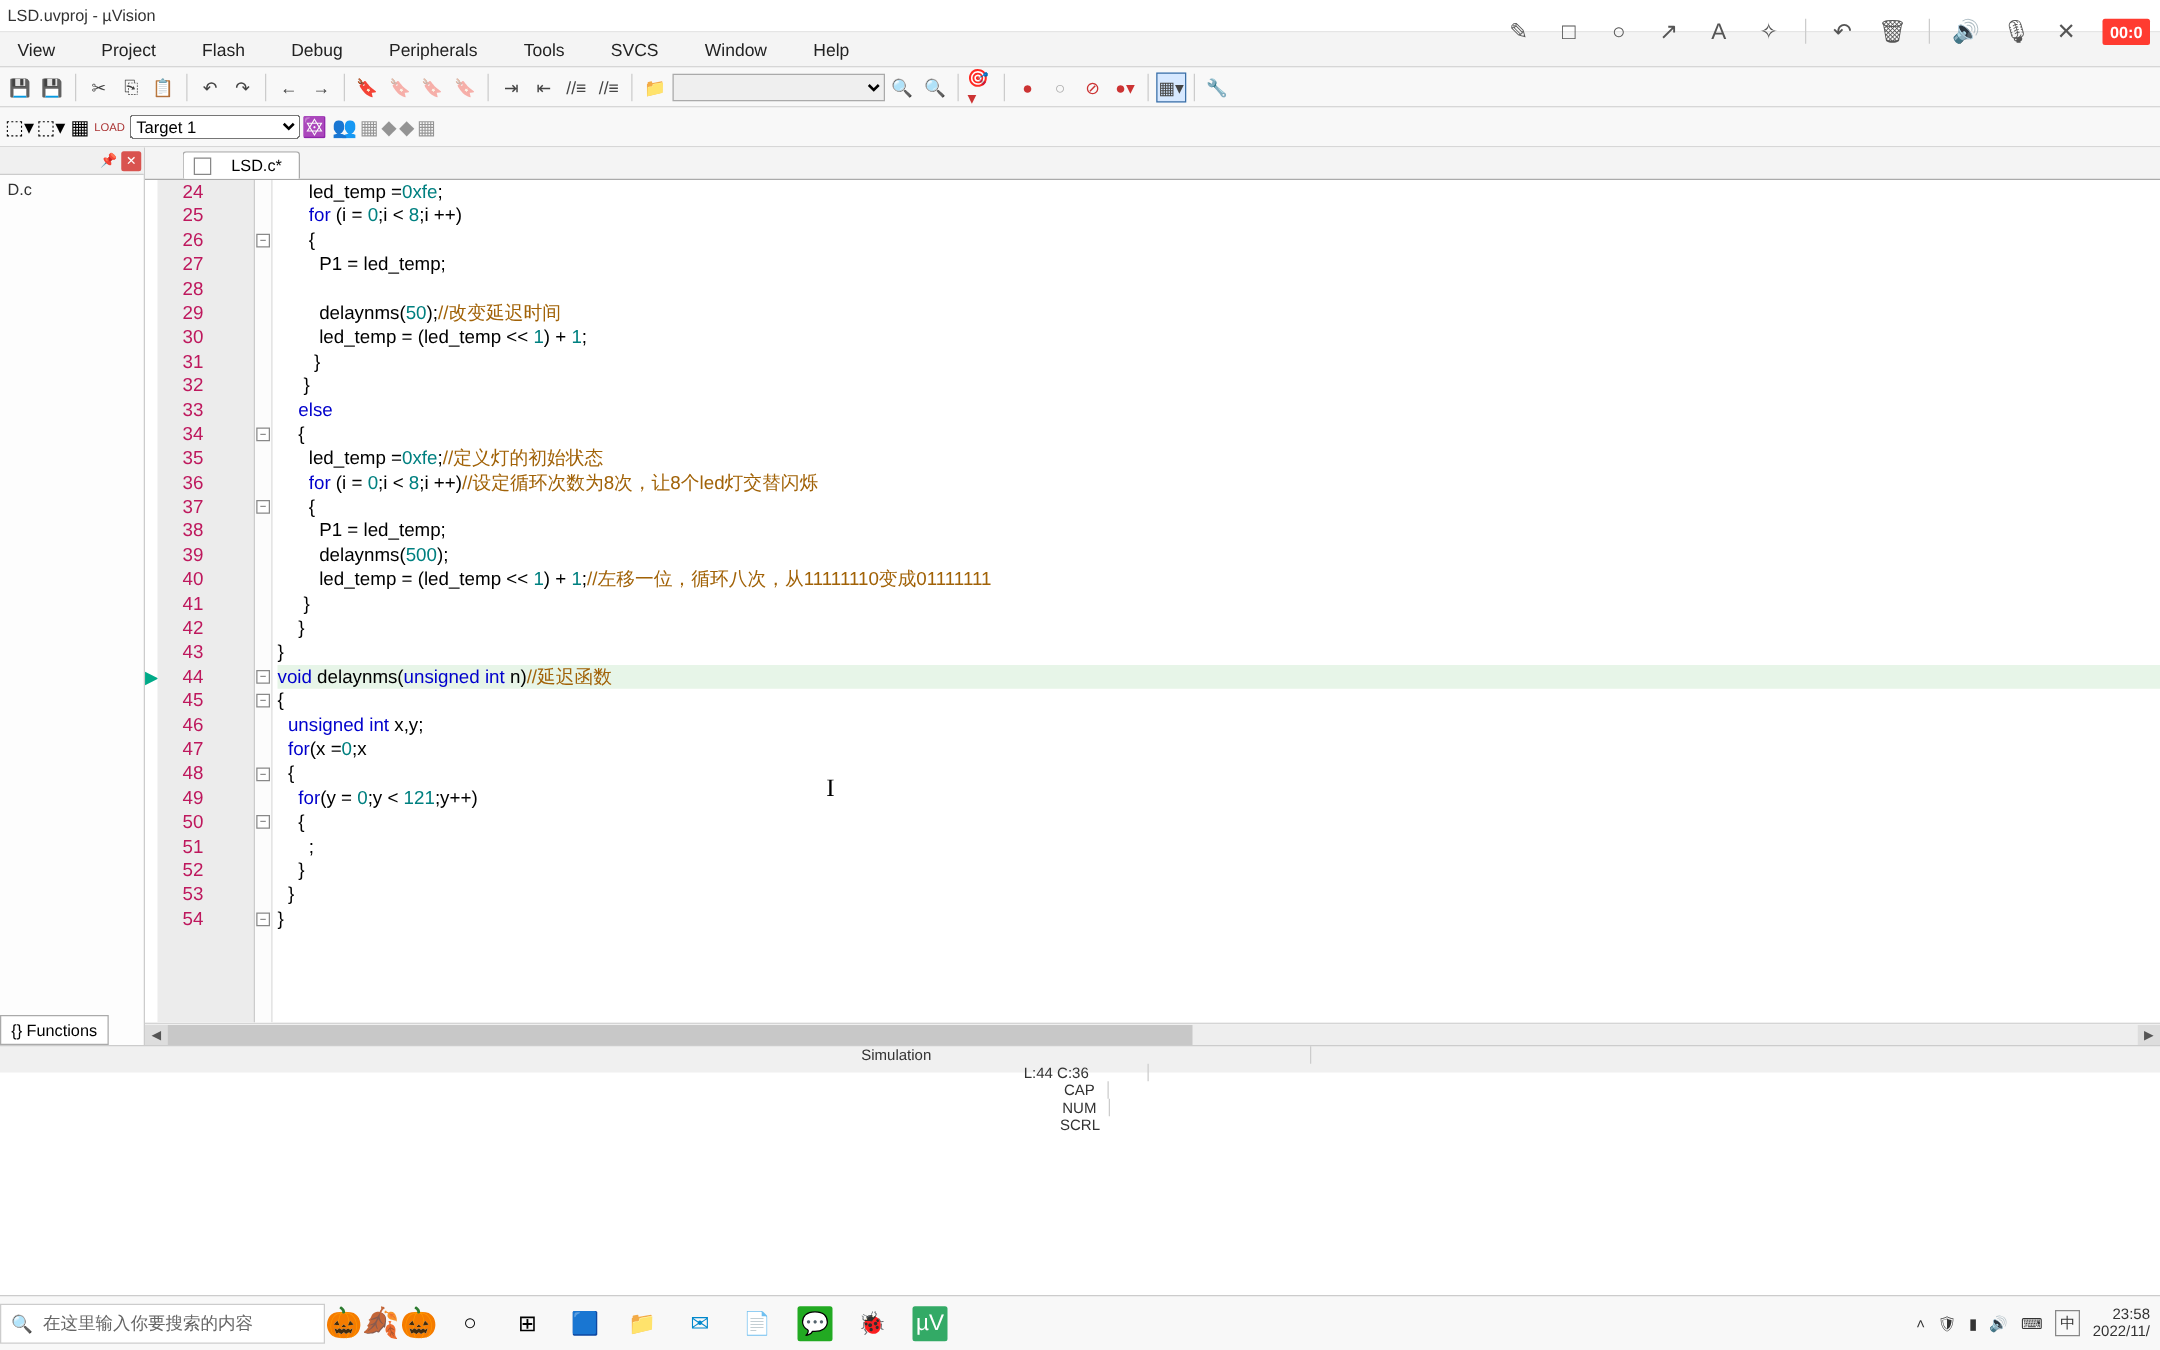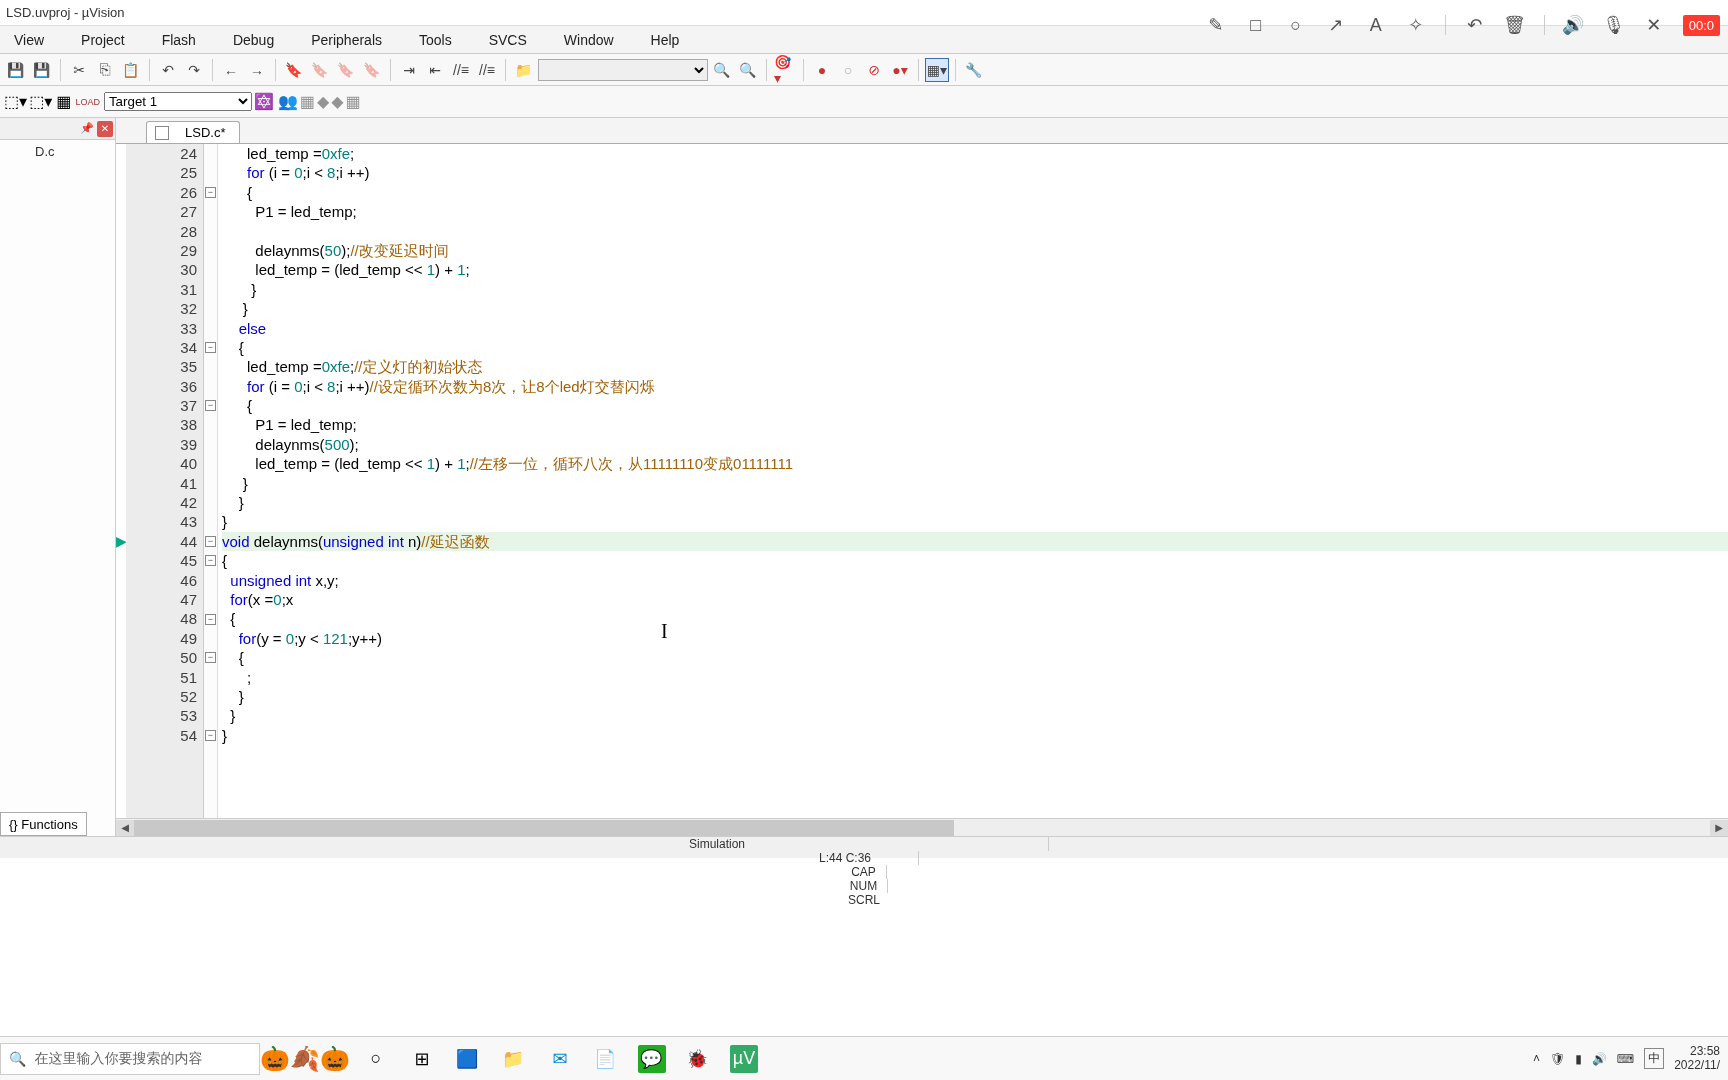--- a/index.html
+++ b/index.html
@@ -3,49 +3,49 @@
 <meta charset="utf-8">
 <style>
 * { margin: 0; padding: 0; box-sizing: border-box; font-family: "Segoe UI", Tahoma, sans-serif; }
 body { width: 1728px; height: 1080px; background: #fff; overflow: hidden; position: relative; }
 
 .title-bar { height: 26px; background: #fff; display: flex; align-items: center; padding: 0 6px; font-size: 13px; color: #333; border-bottom: 1px solid #ddd; }
 .title-bar .title { flex: 0 0 auto; }
 
 .overlay-tools { position: absolute; right: 0; top: 12px; display: flex; gap: 18px; align-items: center; height: 26px; padding: 0 8px; }
 .overlay-tools .tool { width: 22px; height: 22px; display: flex; align-items: center; justify-content: center; color: #555; font-size: 18px; }
-.overlay-tools .rec { background: #ff3b30; color: #fff; padding: 3px 6px; font-size: 13px; font-weight: normal; border-radius: 2px; }
+.overlay-tools .rec { background: #ff3b30; color: #fff; padding: 3px 6px; font-size: 13px; font-weight: bold; border-radius: 2px; }
 
 .menu-bar { height: 28px; background: #f4f4f4; display: flex; align-items: center; padding: 0 6px; gap: 21px; font-size: 14px; color: #222; border-bottom: 1px solid #ccc; }
 .menu-bar .menu-item { padding: 2px 8px; cursor: pointer; }
 
 .toolbar { height: 32px; background: #f8f8f8; border-bottom: 1px solid #ccc; display: flex; align-items: center; padding: 0 4px; gap: 2px; }
 .toolbar .tb-btn { width: 24px; height: 24px; display: flex; align-items: center; justify-content: center; font-size: 14px; color: #444; border: 1px solid transparent; }
 .toolbar .sep { width: 1px; height: 22px; background: #ccc; margin: 0 4px; }
 .toolbar select { height: 22px; border: 1px solid #aaa; font-size: 12px; }
 .toolbar .active-box { border: 1px solid #3a6ea5; background: #d6e8ff; }
 
 .toolbar2 { height: 32px; background: #f8f8f8; border-bottom: 1px solid #ccc; display: flex; align-items: center; padding: 0 4px; gap: 2px; }
 
 .main-area { display: flex; height: 718px; }
 
 .side-panel { width: 116px; background: #fdfdfd; border-right: 1px solid #ccc; display: flex; flex-direction: column; position: relative; }
 .side-panel .panel-head { height: 22px; background: #f0f0f0; border-bottom: 1px solid #ccc; display: flex; justify-content: flex-end; align-items: center; padding: 0 2px; gap: 2px; }
 .side-panel .panel-head .pin { width: 16px; height: 16px; display: flex; align-items: center; justify-content: center; font-size: 11px; color: #555; }
 .side-panel .panel-head .close { width: 16px; height: 16px; background: #d9534f; color: #fff; display: flex; align-items: center; justify-content: center; font-size: 10px; border-radius: 2px; }
-.side-panel .tree { padding: 4px 6px; font-size: 13px; color: #333; margin-left: 29px; }
+.side-panel .tree { padding: 4px 6px; font-size: 13px; color: #333; }
 .side-panel .bottom-tab { position: absolute; bottom: 0; left: 0; height: 24px; border: 1px solid #aaa; background: #fff; padding: 2px 8px; font-size: 13px; display: flex; align-items: center; }
 
 .editor-area { flex: 1; display: flex; flex-direction: column; background: #fff; }
 .tab-bar { height: 26px; background: #f4f4f4; display: flex; align-items: flex-end; border-bottom: 1px solid #aaa; padding-left: 30px; }
 .tab { background: #fff; border: 1px solid #aaa; border-bottom: none; padding: 3px 14px 3px 8px; font-size: 13px; display: flex; align-items: center; gap: 16px; border-radius: 3px 3px 0 0; }
 .tab .file-icon { width: 14px; height: 14px; background: #fff; border: 1px solid #888; display: inline-block; position: relative; }
 
 .code-view { flex: 1; display: flex; font-family: Consolas, "Courier New", monospace; font-size: 15px; line-height: 19.4px; overflow: hidden; background: #fff; position: relative; }
-.gutter { background: #ececec; border-right: 1px solid #ccc; text-align: right; padding: 0 6px; color: #404040; width: 78px; position: relative; }
+.gutter { background: #ececec; border-right: 1px solid #ccc; padding: 0 20px; color: #be185d; width: 78px; position: relative; }
 .gutter .ln { height: 19.4px; }
 .fold-col { width: 14px; background: #fcfcfc; border-right: 1px solid #ddd; position: relative; }
 .fold-col .fmark { position: absolute; left: 1px; width: 11px; height: 11px; border: 1px solid #888; background: #fff; font-size: 9px; line-height: 9px; text-align: center; color: #555; }
 .marker-col { width: 10px; position: relative; }
 .marker-col .cur-arrow { position: absolute; left: 0; color: #0a8; font-size: 14px; }
 .code-lines { flex: 1; padding-left: 4px; white-space: pre; overflow: hidden; }
 .code-lines .cl { height: 19.4px; }
 .highlight-line { background: #e7f5e8; }
 
 .kw { color: #0000cc; text-align: center; }
@@ -148,21 +148,21 @@
 </div>
 
 <div class="toolbar2">
   <span class="tb-btn">⬚▾</span>
   <span class="tb-btn">⬚▾</span>
   <span class="sep"></span>
   <span class="tb-btn">▦</span>
   <span class="sep"></span>
   <span class="tb-btn" style="font-size:9px;color:#a33">LOAD</span>
   <span class="sep"></span>
-  <select style="width:148px">
+  <select style="width:136px">
     <option>Target 1</option>
   </select>
   <span class="tb-btn">🔯</span>
   <span class="sep"></span>
   <span class="tb-btn">👥</span>
   <span class="tb-btn" style="opacity:.4">▦</span>
   <span class="tb-btn" style="opacity:.4">◆</span>
   <span class="tb-btn" style="opacity:.4">◆</span>
   <span class="tb-btn" style="opacity:.4">▦</span>
 </div>

